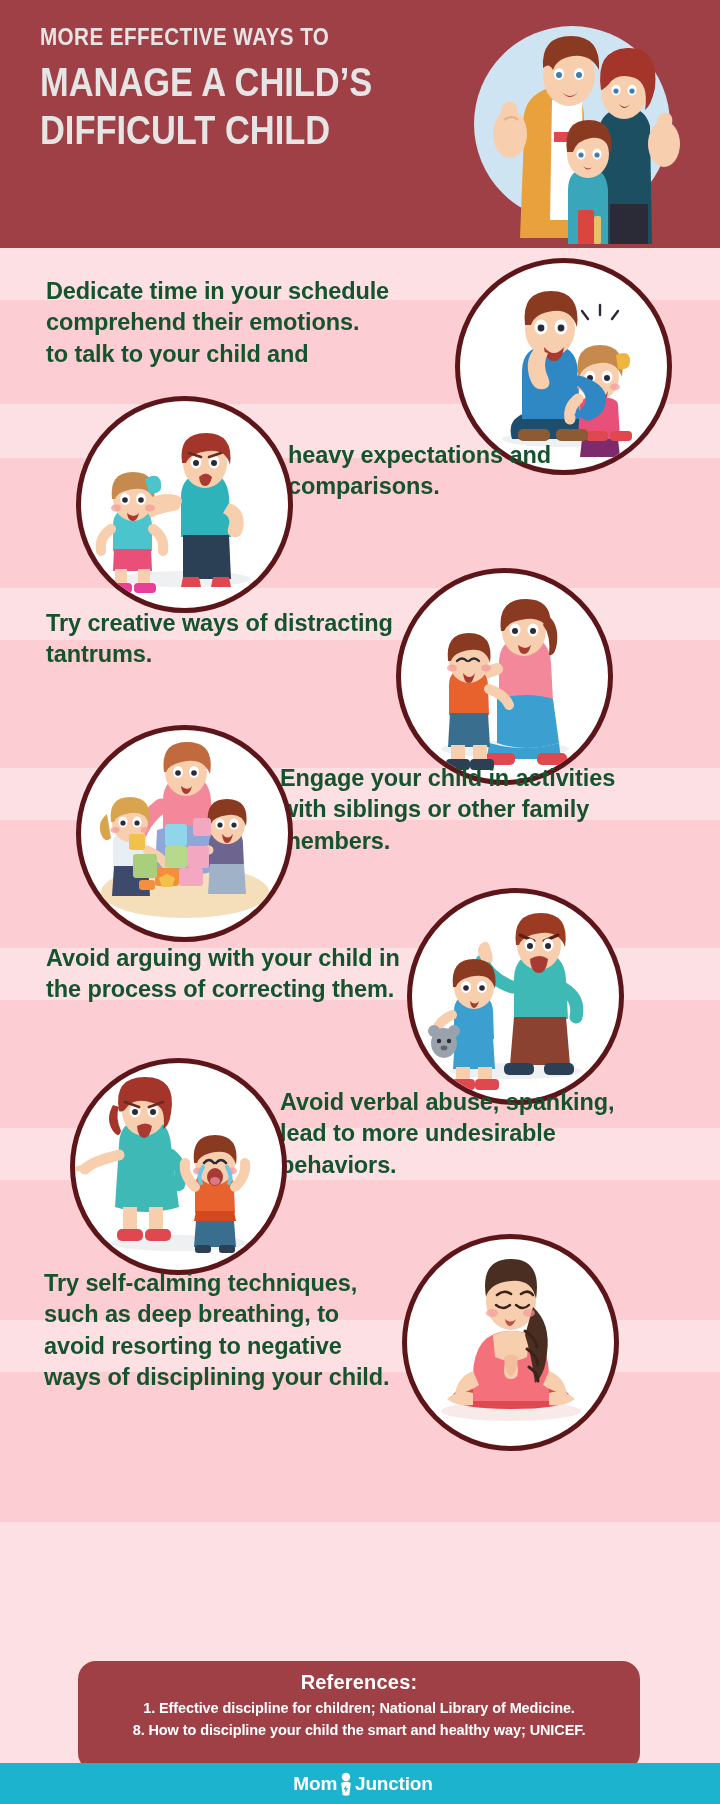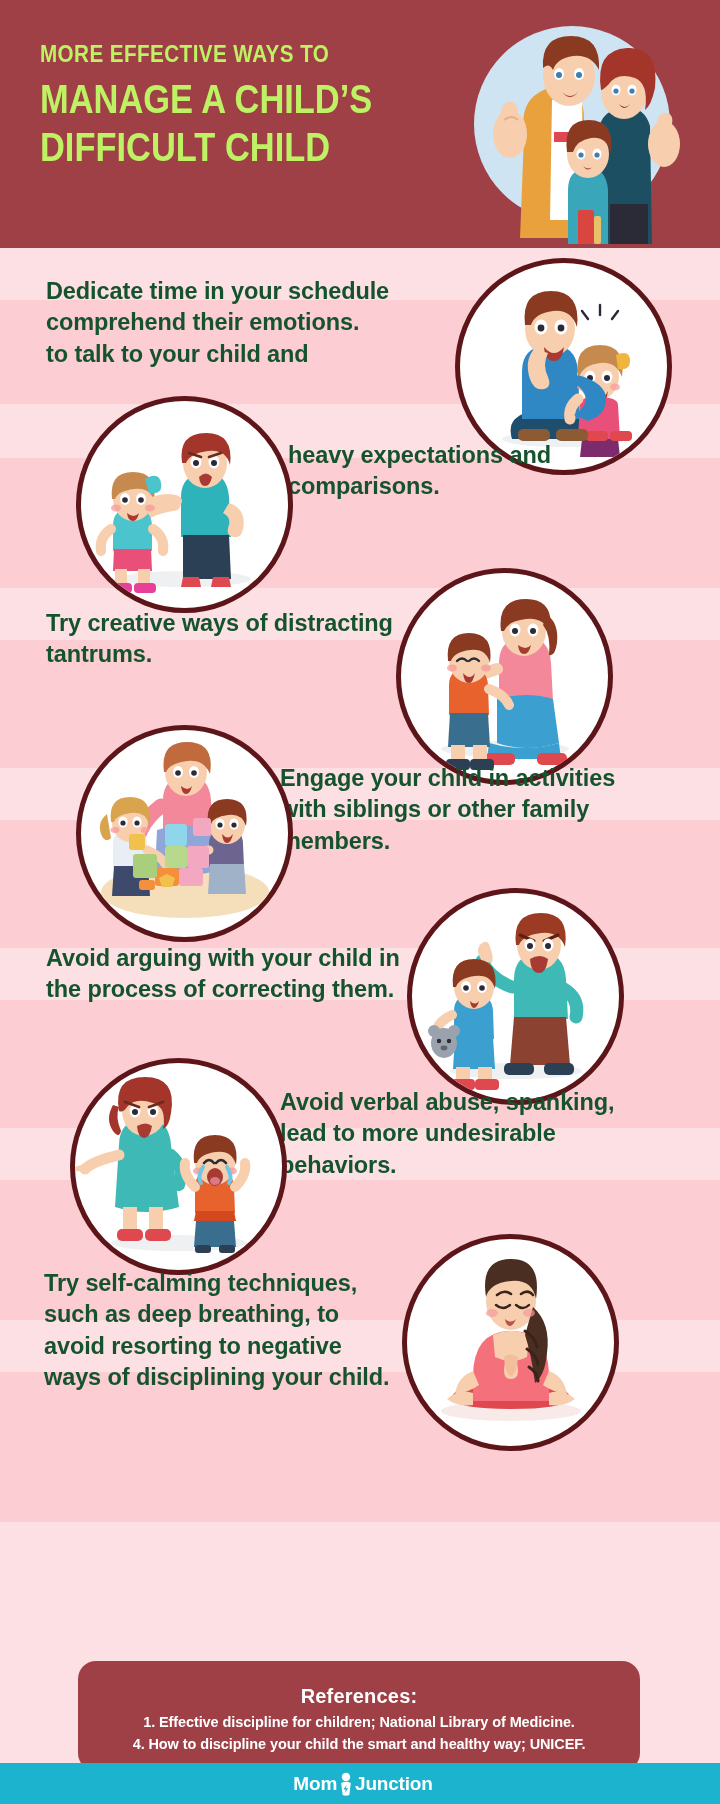--- a/index.html
+++ b/index.html
@@ -10,22 +10,22 @@
     position:relative;
     overflow:hidden;
   }
 
   
   .header {
     position:absolute; left:0; top:0; width:720px; height:248px;
     background:#9e4046; overflow:hidden;
   }
   .header-title {
-    position:absolute; left:40px; top:40px; width:370px;
-    color:#bef264;
+    position:absolute; left:40px; top:23px; width:370px;
+    color:#e5e5e5;
   }
   .ht-line1 {
     font-family:"Liberation Sans Narrow","Liberation Sans",sans-serif;
     font-size:24px; font-weight:700; letter-spacing:.5px;
     transform:scaleX(.86); transform-origin:left center;
     line-height:1.15; white-space:nowrap;
   }
   .ht-line2, .ht-line3 {
     font-family:"Liberation Sans Narrow","Liberation Sans",sans-serif;
     font-size:41px; font-weight:700; letter-spacing:0px;
@@ -64,21 +64,21 @@
     background:#ffffff;
     border:5px solid #5c1519;
     overflow:hidden;
   }
   .circle .art { position:absolute; left:0; top:0; width:100%; height:100%; }
 
   
   .refs {
     position:absolute; left:78px; top:1661px; width:562px; height:110px;
     background:#9e4046; border-radius:18px;
-    text-align:center; color:#ffffff; padding-top:24px;
+    text-align:center; color:#ffffff; padding-top:10px;
   }
   .refs-title { font-size:20px; font-weight:700; letter-spacing:.2px; }
   .refs-line {
     font-size:14.5px; font-weight:700; letter-spacing:-.1px;
     line-height:1.5; white-space:nowrap;
   }
   .refs-list { margin-top:4px; }
 
   
   .footer {
@@ -503,21 +503,21 @@
     <path d="M168 160 q-12 -10 -26 -6 l0 12 q16 2 26 -6z" fill="#f8cfae"></path>
         </svg>
       </div>
     </div>
   </div>
 
 <div class="refs">
   <div class="refs-title">References:</div>
   <div class="refs-list">
     <div class="refs-line">1. Effective discipline for children; National Library of Medicine.</div>
-    <div class="refs-line">4. How to discipline your child the smart and healthy way; UNICEF.</div>
+    <div class="refs-line">8. How to discipline your child the smart and healthy way; UNICEF.</div>
   </div>
 </div>
 
 <div class="footer">
   <div class="logo">
     <span class="logo-text">Mom</span>
     <span class="logo-mark">
       <svg viewBox="0 0 16 24" width="16" height="24">
         <circle cx="8" cy="5" r="4.2" fill="#ffffff"></circle>
         <path d="M3.2 11 q4.8 -2.6 9.6 0 l-1.4 12 q-3.4 1.6 -6.8 0 z" fill="#ffffff"></path>

